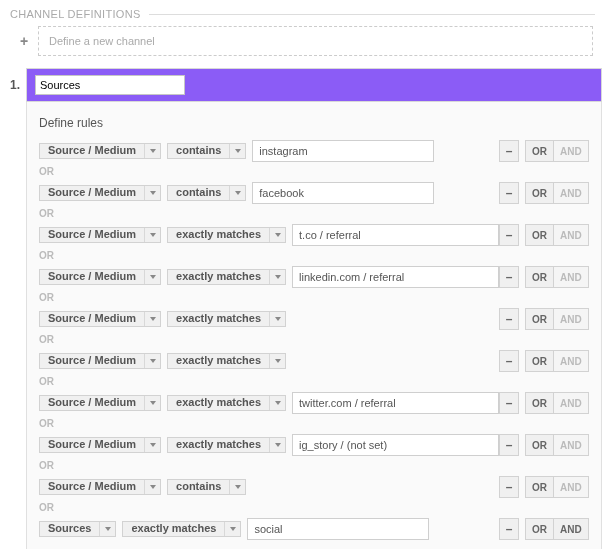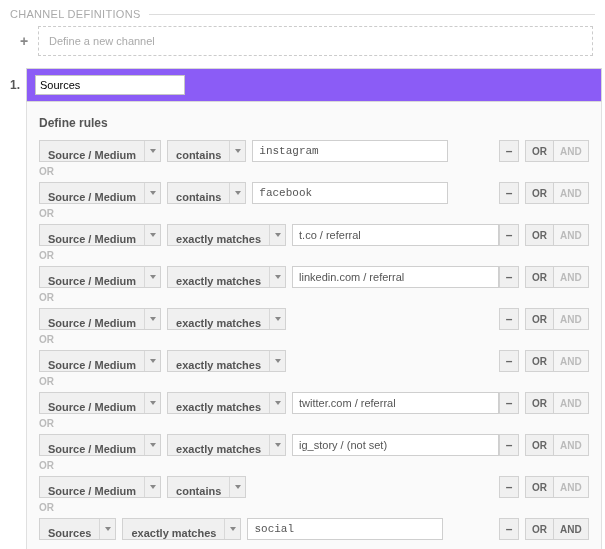--- a/index.html
+++ b/index.html
@@ -16,34 +16,34 @@
   .define-box { flex: 1; border: 1px dashed #ccc; padding: 8px 10px; font-size: 11px; color: #aaa; font-weight: normal; background: #fff; }
   
   .channel-block { padding: 0 12px 0 10px; }
   .number-cell { width: 28px; font-size: 12px; color: #555; font-weight: bold; padding-top: 10px; text-align: right; padding-right: 6px; }
   .channel-row { display: flex; align-items: flex-start; }
   .channel-main { flex: 1; }
   .name-bar { background: #8b5cf6; border: 1px solid #d8d8d8; padding: 6px 8px; }
   .name-input { width: 150px; height: 20px; border: 1px solid #c6c6c6; padding: 2px 4px; font-size: 11px; background: #fff; }
   
   .rules-panel { border: 1px solid #e0e0e0; border-top: none; background: #fafafa; padding: 14px 12px 18px 12px; }
-  .rules-title { font-size: 12px; font-weight: bold; color: #555; margin-bottom: 10px; }
+  .rules-title { font-size: 12px; font-weight: normal; color: #555; margin-bottom: 10px; }
   
   .rule-line { display: flex; align-items: center; margin-bottom: 4px; }
   .rule-left { display: flex; align-items: center; gap: 6px; flex: 0 0 auto; }
   .spacer { flex: 1; }
   .rule-right { display: flex; align-items: center; gap: 0; }
   
-  .dd { display: inline-flex; align-items: flex-end; background: #f0f0f0; border: 1px solid #d2d2d2; height: 22px; cursor: pointer; }
+  .dd { display: inline-flex; align-items: flex-start; background: #f0f0f0; border: 1px solid #d2d2d2; height: 16px; cursor: pointer; }
   .dd-label { padding: 0 8px; font-size: 11px; font-weight: bold; color: #555; white-space: nowrap; }
   .dd-caret { width: 16px; display: flex; align-items: center; justify-content: center; border-left: 1px solid #d8d8d8; height: 100%; }
   .caret-down { width: 0; height: 0; border-left: 3px solid transparent; border-right: 3px solid transparent; border-top: 4px solid #888; }
   
   .val-input { height: 22px; border: 1px solid #cfcfcf; padding: 0 6px; font-size: 11px; background: #fff; color: #555; }
-  .val-input.w1 { width: 196px; font-family: Liberation Mono, monospace; }
+  .val-input.w1 { width: 182px; }
   .val-input.w2 { width: 207px; }
   
   .sep-or { font-size: 10px; color: #bbb; font-weight: bold; margin: 3px 0 5px 0; }
   
   .minus-btn { width: 20px; height: 22px; background: #f0f0f0; border: 1px solid #d2d2d2; display: flex; align-items: center; justify-content: center; font-size: 12px; font-weight: bold; color: #666; cursor: pointer; margin-right: 6px; }
   .tog-btn { height: 22px; padding: 0 6px; background: #f0f0f0; border: 1px solid #d2d2d2; font-size: 10px; font-weight: bold; color: #666; display: flex; align-items: center; cursor: pointer; }
   .tog-btn.left { border-right: none; }
   .tog-btn.disabled { color: #bbb; background: #f5f5f5; cursor: default; }
 </style>
 </head>

